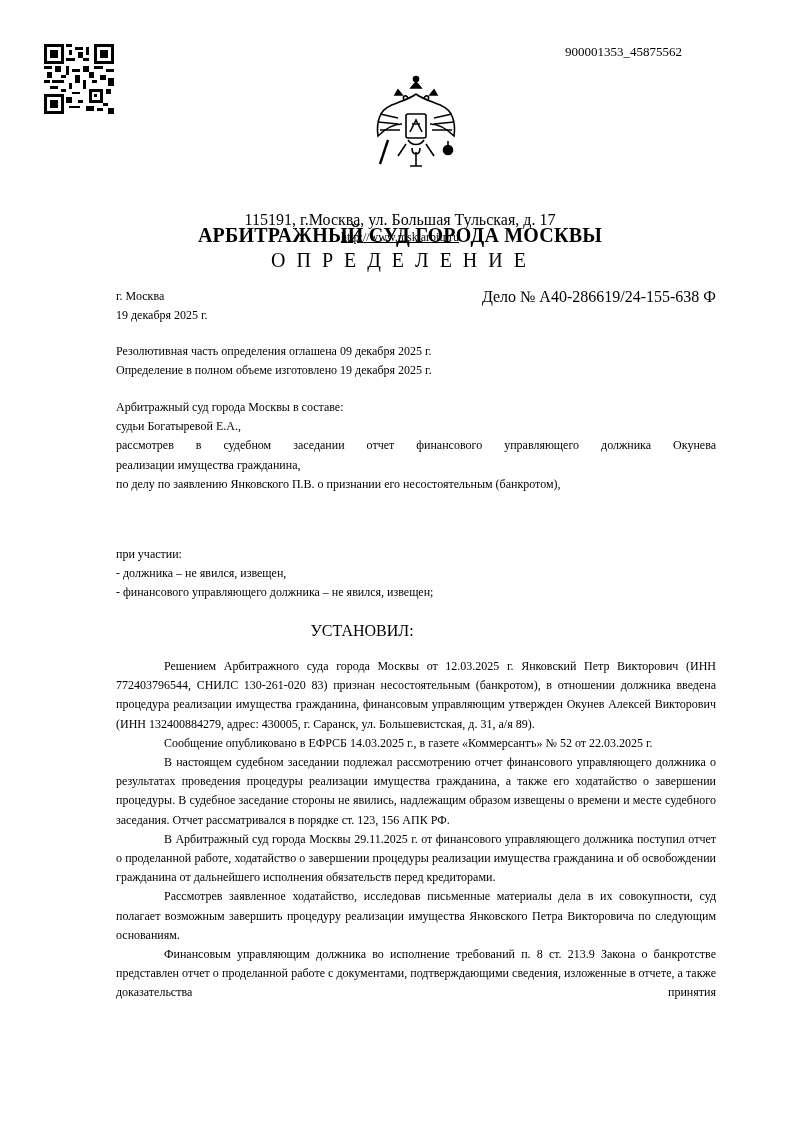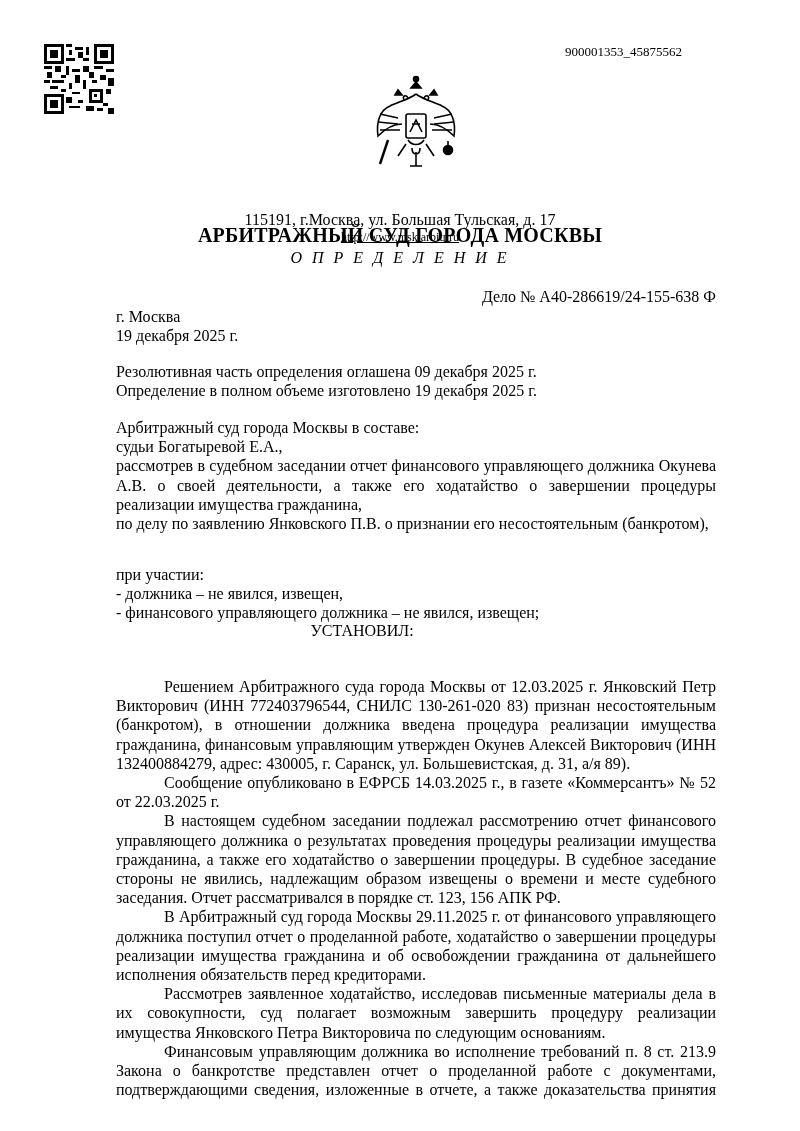--- a/index.html
+++ b/index.html
@@ -5,22 +5,22 @@
     html, body { margin: 0; padding: 0; background: #ffffff; }
     body { width: 800px; height: 1131px; position: relative; overflow: hidden;
       font-family: "Liberation Serif", "DejaVu Serif", serif; color: #000; }
     .qr { position: absolute; left: 44px; top: 44px; width: 70px; height: 70px; }
     .docid { position: absolute; left: 565px; top: 44px; font-size: 13px; }
     .emblem { position: absolute; left: 368px; top: 74px; width: 96px; height: 104px; }
     .head { position: absolute; left: 0; width: 800px; text-align: center; }
     .court-name { top: 188px; font-weight: bold; font-size: 20px; letter-spacing: 0.2px; margin-top: 36px; }
     .address { top: 211px; font-size: 16px; }
     .site { top: 230px; font-size: 12px; text-decoration: underline; }
-    .doctype { top: 249px; font-size: 16px; letter-spacing: 3px; font-style: italic; }
-    .body-text { position: absolute; left: 116px; width: 600px; font-size: 16px; line-height: 19.2px; margin-top: 20px; }
+    .doctype { top: 249px; font-size: 20px; letter-spacing: 3px; }
+    .body-text { position: absolute; left: 116px; width: 600px; font-size: 12px; line-height: 19.2px; }
     .line { display: block; white-space: nowrap; }
     .just { display: block; text-align: justify; text-align-last: justify; white-space: normal; }
     .city { top: 287px; }
     .case-no { position: absolute; right: 84px; top: 287px; font-size: 16px; line-height: 19.2px; }
     .resol { top: 342px; }
     .composition { top: 398px; }
     .participation { top: 545px; }
     .established { position: absolute; left: 0; width: 724px; text-align: center; top: 622px; font-size: 16px; }
     .main-text { top: 657px; }
     .indent { text-indent: 48px; }
@@ -116,21 +116,20 @@
 
 <div class="body-text resol">
   <span class="line">Резолютивная часть определения оглашена 09 декабря 2025 г.</span>
   <span class="line">Определение в полном объеме изготовлено 19 декабря 2025 г.</span>
 </div>
 
 <div class="body-text composition">
   <span class="line">Арбитражный суд города Москвы в составе:</span>
   <span class="line">судьи Богатыревой Е.А.,</span>
   <span class="just">рассмотрев в судебном заседании отчет финансового управляющего должника Окунева</span>
-  <span class="just">А.В. о своей деятельности, а также его ходатайство о завершении процедуры</span>
   <span class="line">реализации имущества гражданина,</span>
   <span class="line">по делу по заявлению Янковского П.В. о признании его несостоятельным (банкротом),</span>
 </div>
 
 <div class="body-text participation">
   <span class="line">при участии:</span>
   <span class="line">- должника – не явился, извещен,</span>
   <span class="line">- финансового управляющего должника – не явился, извещен;</span>
 </div>
 

